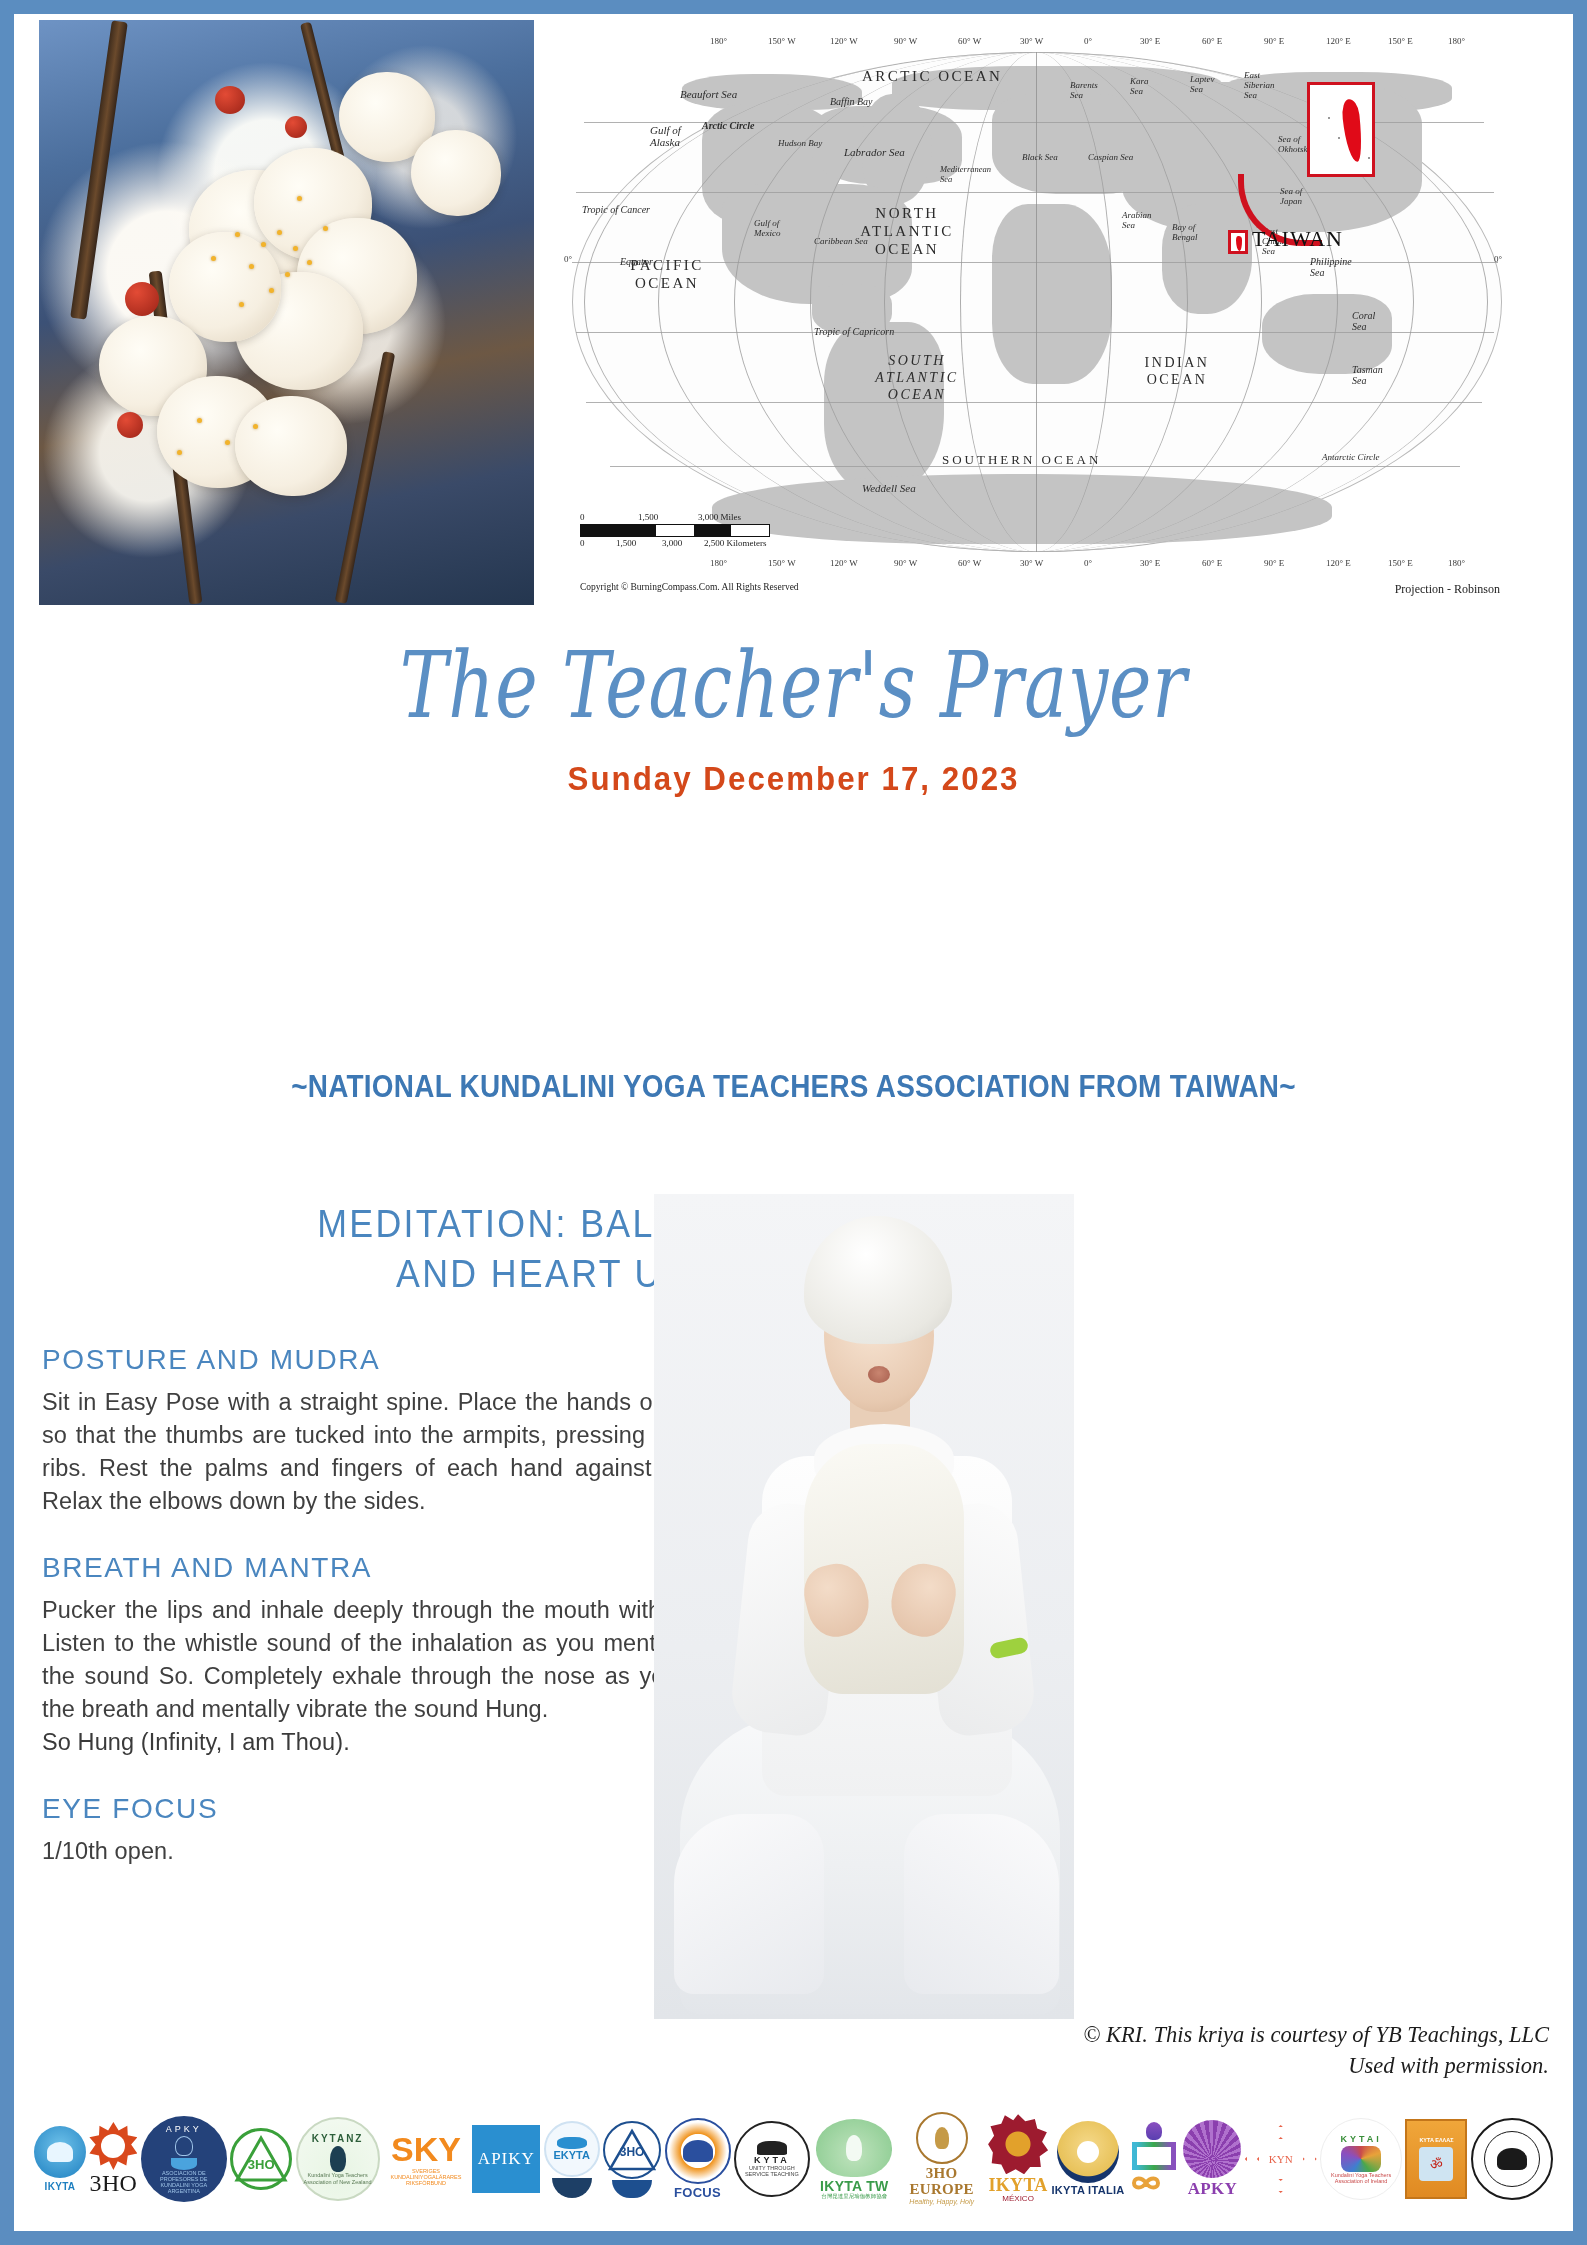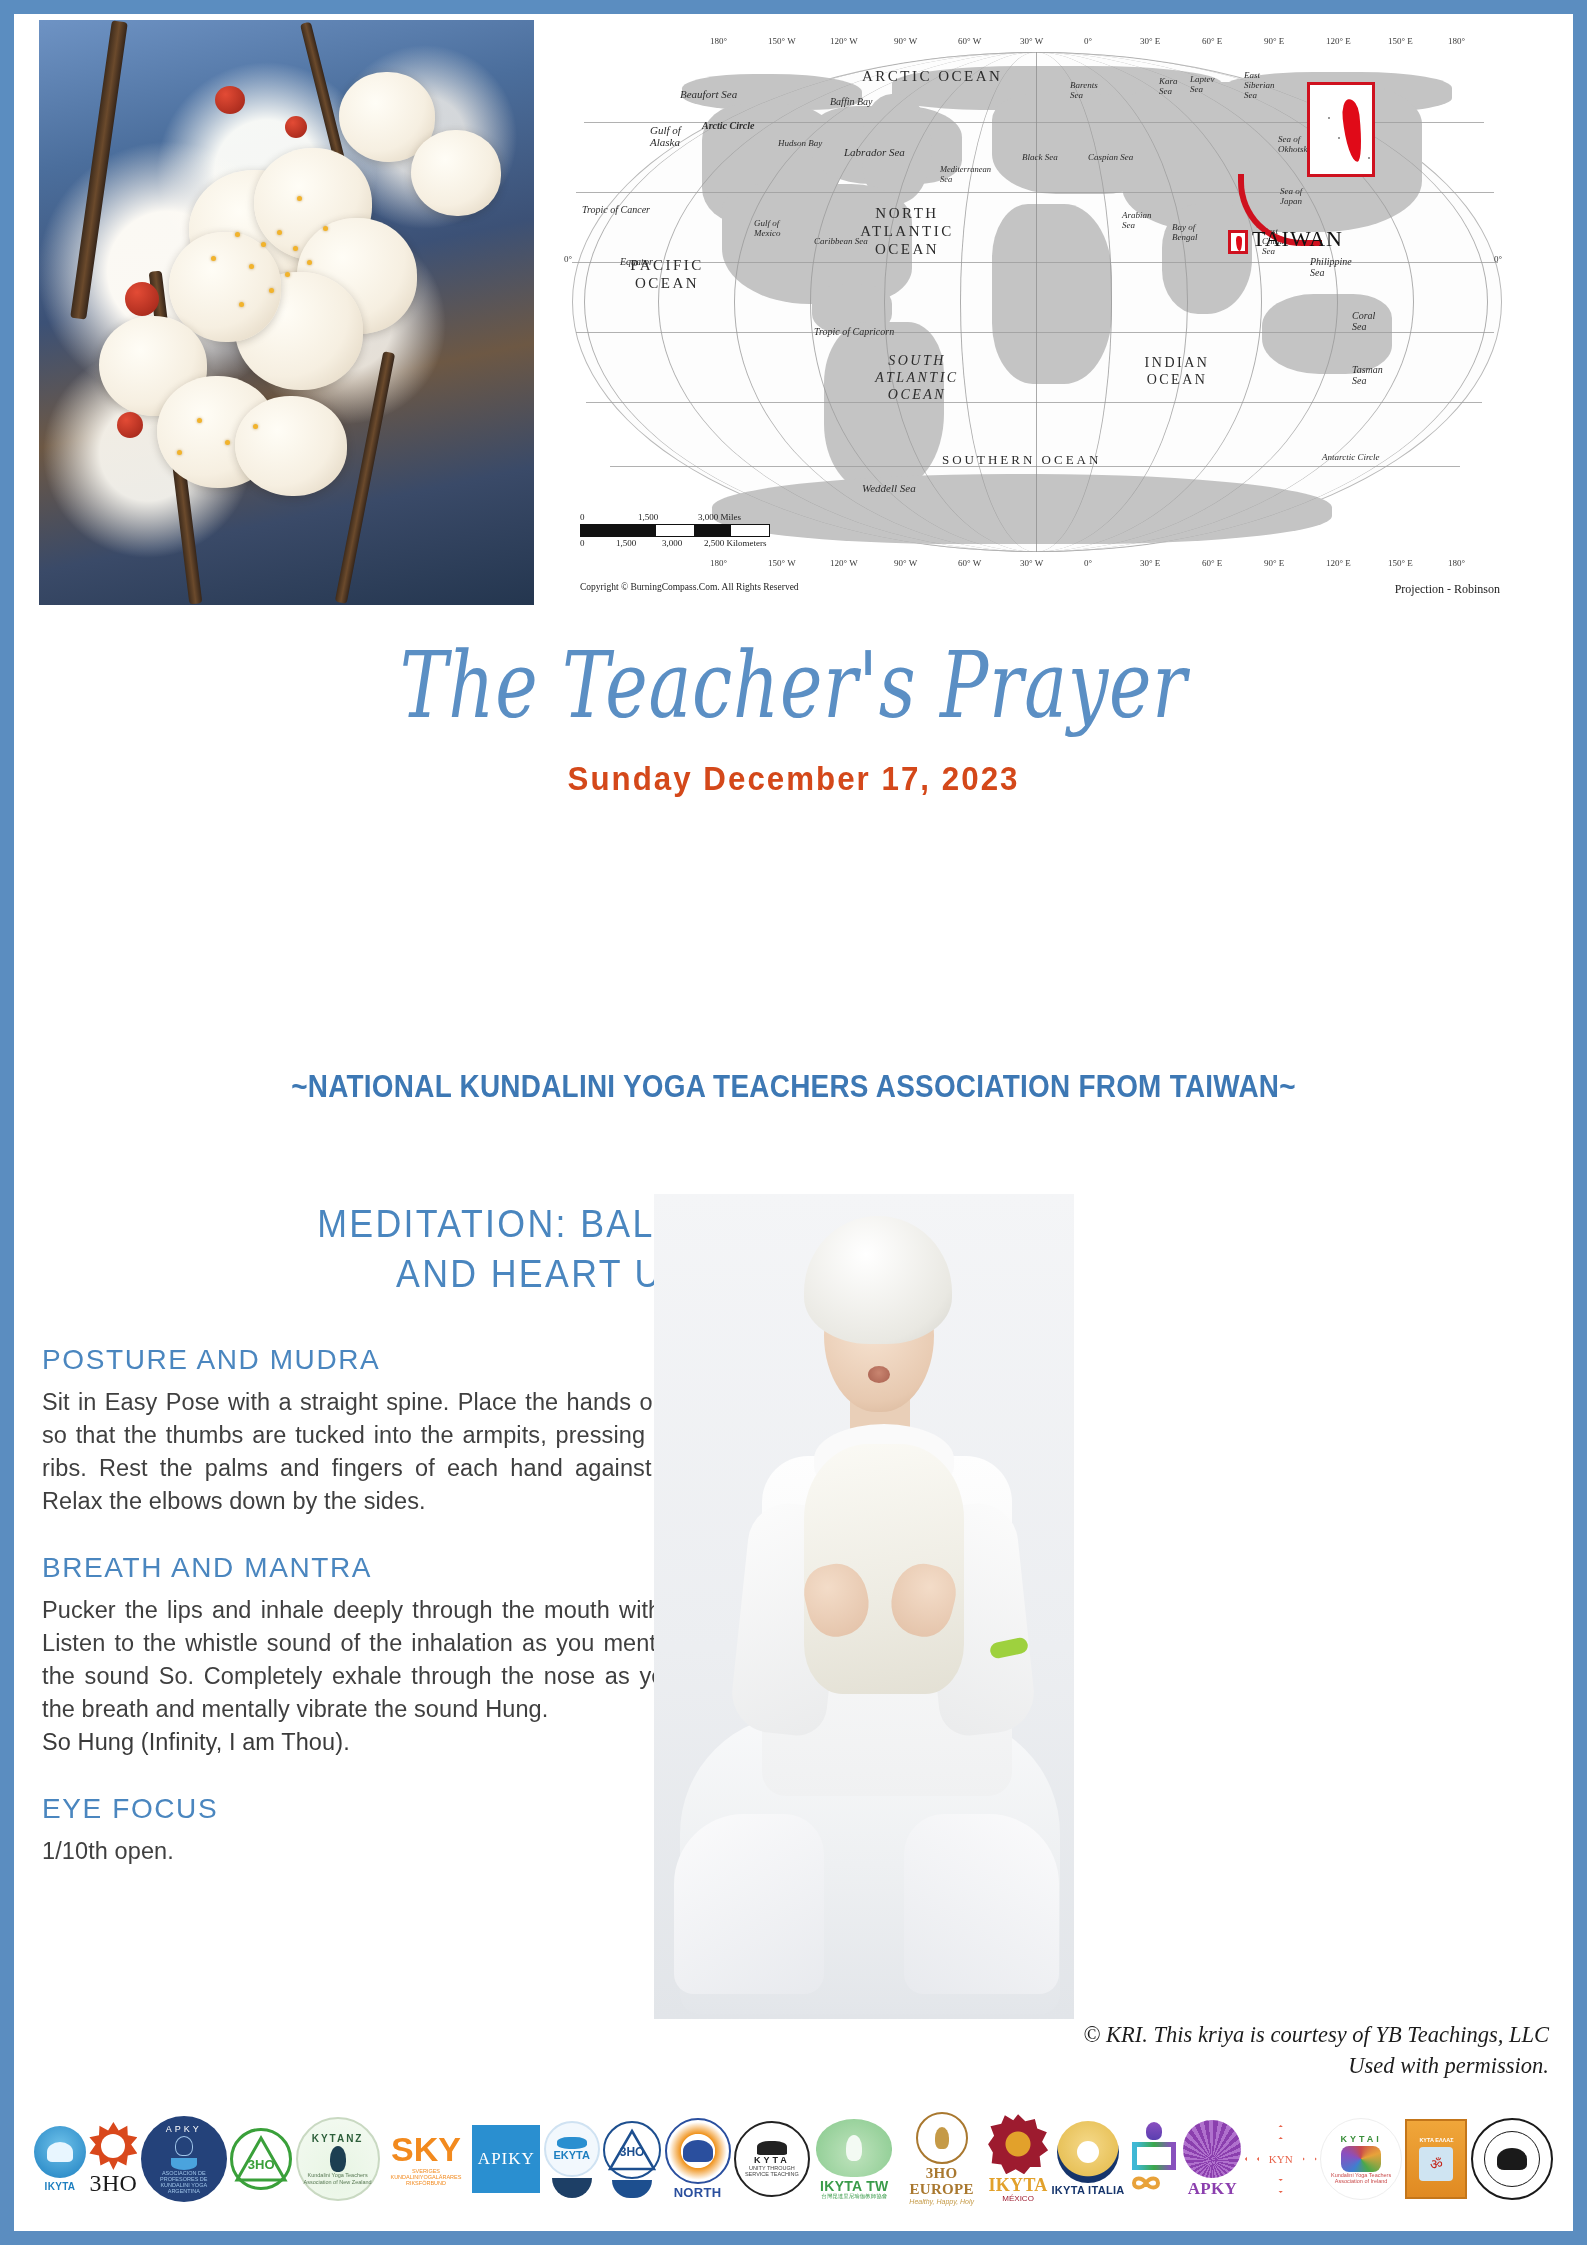--- a/index.html
+++ b/index.html
@@ -516,21 +516,21 @@
         <div class="map-lbl it" style="left:252px;top:202px;font-size:9px;">Caribbean Sea</div>
         <div class="map-lbl it" style="left:20px;top:170px;font-size:10px;">Tropic of Cancer</div>
         <div class="map-lbl it" style="left:58px;top:222px;font-size:10px;">Equator</div>
         <div class="map-lbl it" style="left:252px;top:292px;font-size:10px;">Tropic of Capricorn</div>
         <div class="map-lbl it" style="left:378px;top:130px;font-size:8.5px;width:60px;white-space:normal;">Mediterranean Sea</div>
         <div class="map-lbl it" style="left:460px;top:118px;font-size:9px;">Black Sea</div>
         <div class="map-lbl it" style="left:526px;top:118px;font-size:9px;">Caspian Sea</div>
         <div class="map-lbl it" style="left:560px;top:176px;font-size:9px;width:38px;white-space:normal;">Arabian Sea</div>
         <div class="map-lbl it" style="left:610px;top:188px;font-size:9px;width:36px;white-space:normal;">Bay of Bengal</div>
         <div class="map-lbl it" style="left:508px;top:46px;font-size:9px;width:36px;white-space:normal;">Barents Sea</div>
-        <div class="map-lbl it" style="left:568px;top:42px;font-size:9px;width:30px;white-space:normal;margin-left:29px;">Kara Sea</div>
+        <div class="map-lbl it" style="left:568px;top:42px;font-size:9px;width:30px;white-space:normal;">Kara Sea</div>
         <div class="map-lbl it" style="left:628px;top:40px;font-size:9px;width:34px;white-space:normal;">Laptev Sea</div>
         <div class="map-lbl it" style="left:682px;top:36px;font-size:9px;width:36px;white-space:normal;">East Siberian Sea</div>
         <div class="map-lbl it" style="left:716px;top:100px;font-size:9px;width:38px;white-space:normal;">Sea of Okhotsk</div>
         <div class="map-lbl it" style="left:718px;top:152px;font-size:9px;width:36px;white-space:normal;">Sea of Japan</div>
         <div class="map-lbl it" style="left:700px;top:192px;font-size:9px;width:34px;white-space:normal;">East China Sea</div>
         <div class="map-lbl it" style="left:748px;top:222px;font-size:10px;width:56px;white-space:normal;">Philippine Sea</div>
         <div class="map-lbl it" style="left:790px;top:276px;font-size:10px;width:40px;white-space:normal;">Coral Sea</div>
         <div class="map-lbl it" style="left:790px;top:330px;font-size:10px;width:42px;white-space:normal;">Tasman Sea</div>
         <div class="map-lbl it" style="left:300px;top:448px;font-size:11px;">Weddell Sea</div>
         <div class="map-lbl it" style="left:760px;top:418px;font-size:9px;">Antarctic Circle</div>
@@ -725,21 +725,21 @@
           </svg>
         <div style="position:absolute;font-size:12px;font-weight:700;color:#1d4f8f;top:22px;">3HO</div>
       </div>
       <div style="width:40px;height:18px;background:#1d4f8f;border-radius:0 0 20px 20px;margin-top:1px;"></div>
     </div>
 
     <div class="logo">
       <div class="lg-circle" style="width:66px;height:66px;background:radial-gradient(circle at 50% 50%,#fff 38%,#f0941e 40%,#fff 66%);border:2px solid #2a4f9e;">
         <div style="width:30px;height:22px;background:#2a4f9e;border-radius:50% 50% 24% 24%;"></div>
       </div>
-      <div class="lg-cap" style="color:#2a4f9e;font-size:13px;margin-top:2px;">NORTH</div>
+      <div class="lg-cap" style="color:#2a4f9e;font-size:13px;margin-top:2px;">FOCUS</div>
     </div>
 
     <div class="logo">
       <div class="lg-circle" style="width:76px;height:76px;border:2px solid #222;background:#fff;flex-direction:column;">
         <div style="width:30px;height:14px;background:#222;border-radius:40% 40% 10% 10%;"></div>
         <div style="font-size:9px;font-weight:800;letter-spacing:3px;color:#222;">KYTA</div>
         <div class="tiny" style="color:#444;width:64px;">UNITY THROUGH SERVICE TEACHING</div>
       </div>
     </div>
 

